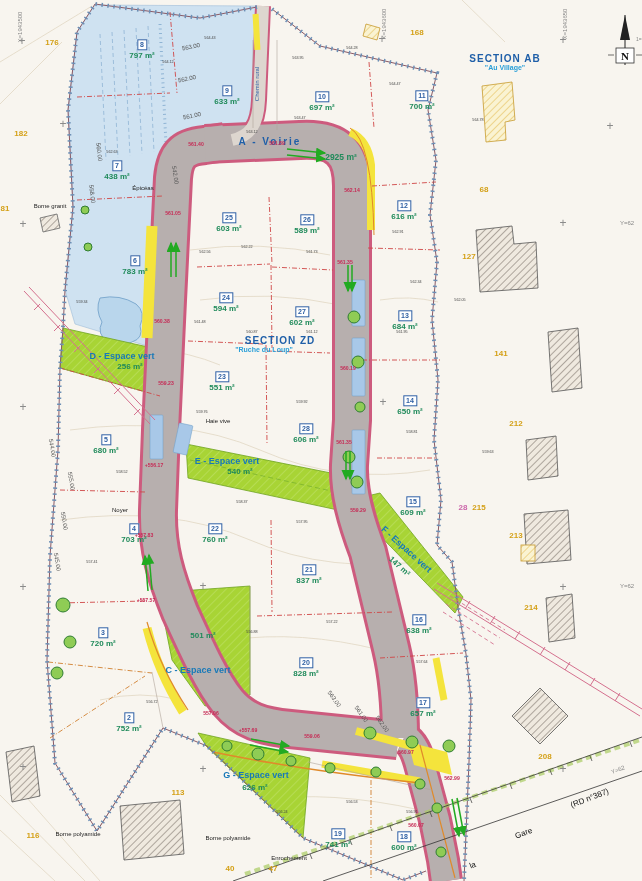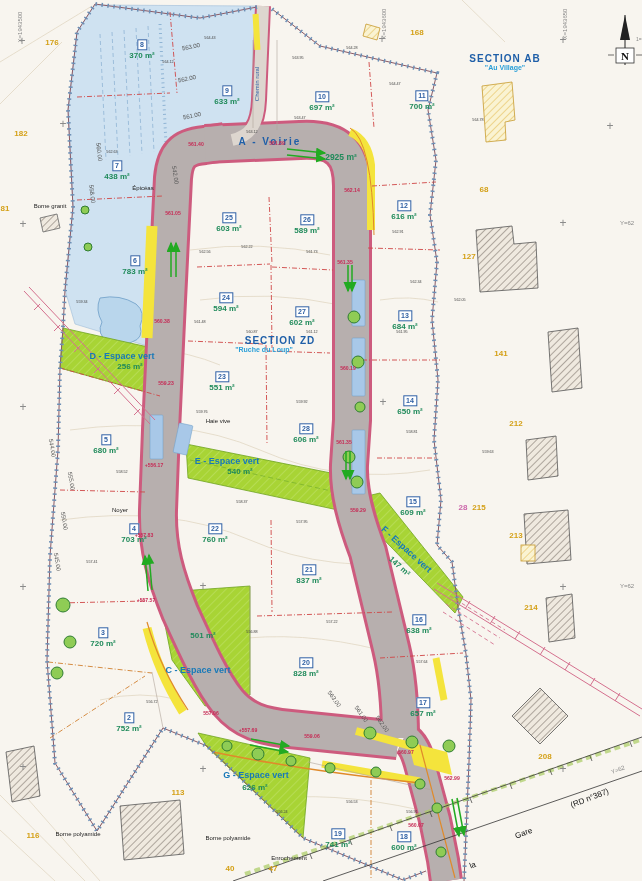--- a/index.html
+++ b/index.html
@@ -261,21 +261,21 @@
   </g>
 </svg>
 
 <div id="labels">
       <div class="lbl lot" style="left: 129px; top: 720px;"><span class="num">2</span><div class="area">752 m²</div></div>
       <div class="lbl lot" style="left: 103px; top: 635px;"><span class="num">3</span><div class="area">720 m²</div></div>
       <div class="lbl lot" style="left: 96px; top: 531px; margin-left: 38px;"><span class="num">4</span><div class="area">703 m²</div></div>
       <div class="lbl lot" style="left: 106px; top: 442px;"><span class="num">5</span><div class="area">680 m²</div></div>
       <div class="lbl lot" style="left: 135px; top: 263px;"><span class="num">6</span><div class="area">783 m²</div></div>
       <div class="lbl lot" style="left: 117px; top: 168px;"><span class="num">7</span><div class="area">438 m²</div></div>
-      <div class="lbl lot" style="left: 142px; top: 47px;"><span class="num">8</span><div class="area">370 m²</div></div>
+      <div class="lbl lot" style="left: 142px; top: 47px;"><span class="num">8</span><div class="area">797 m²</div></div>
       <div class="lbl lot" style="left: 227px; top: 93px;"><span class="num">9</span><div class="area">633 m²</div></div>
       <div class="lbl lot" style="left: 322px; top: 99px;"><span class="num">10</span><div class="area">697 m²</div></div>
       <div class="lbl lot" style="left: 422px; top: 98px;"><span class="num">11</span><div class="area">700 m²</div></div>
       <div class="lbl lot" style="left: 404px; top: 208px;"><span class="num">12</span><div class="area">616 m²</div></div>
       <div class="lbl lot" style="left: 405px; top: 318px;"><span class="num">13</span><div class="area">684 m²</div></div>
       <div class="lbl lot" style="left: 410px; top: 403px;"><span class="num">14</span><div class="area">650 m²</div></div>
       <div class="lbl lot" style="left: 413px; top: 504px;"><span class="num">15</span><div class="area">609 m²</div></div>
       <div class="lbl lot" style="left: 419px; top: 622px;"><span class="num">16</span><div class="area">638 m²</div></div>
       <div class="lbl lot" style="left: 423px; top: 705px;"><span class="num">17</span><div class="area">657 m²</div></div>
       <div class="lbl lot" style="left: 404px; top: 839px;"><span class="num">18</span><div class="area">600 m²</div></div>

